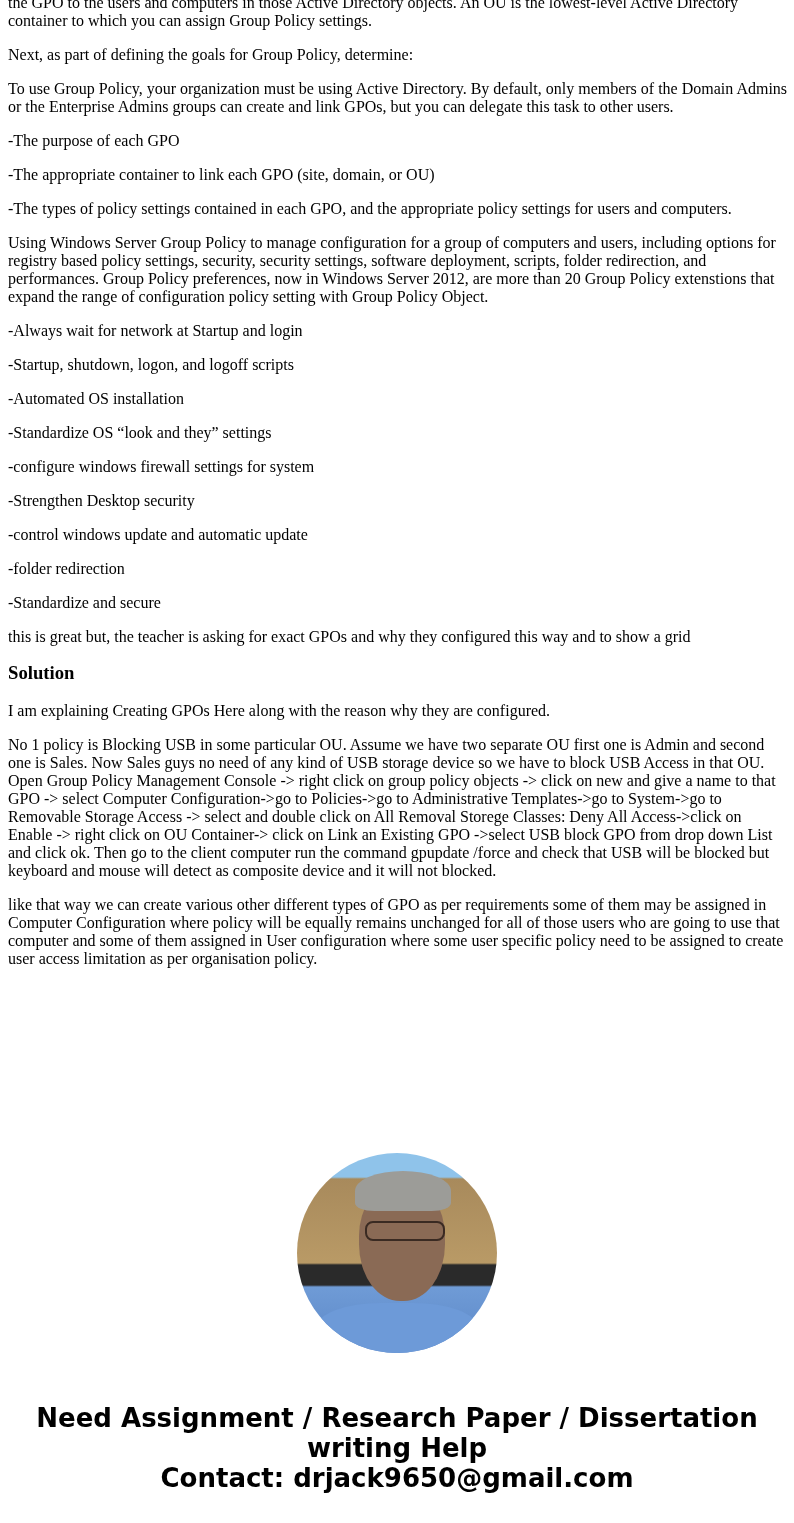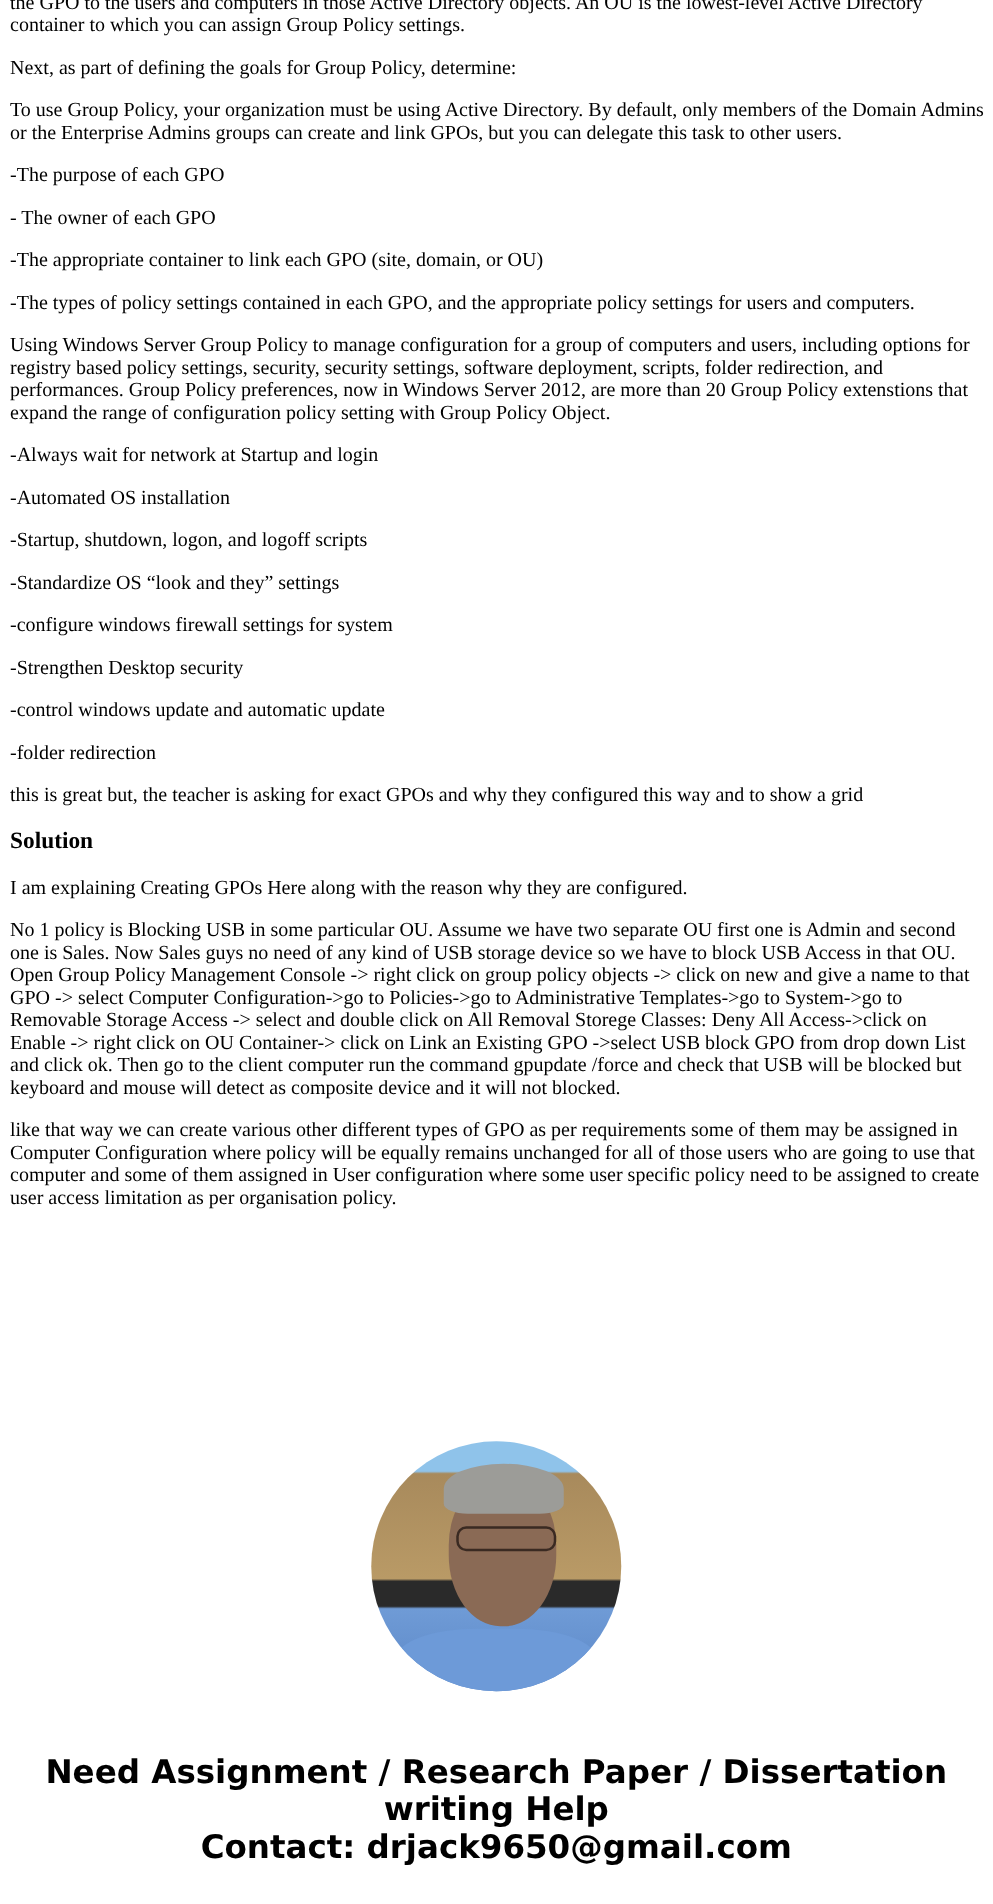--- a/index.html
+++ b/index.html
@@ -38,32 +38,32 @@
   }
 </style>
 </head>
 <body>
 
 <div class="content">
   <p>the GPO to the users and computers in those Active Directory objects. An OU is the lowest-level Active Directory container to which you can assign Group Policy settings.</p>
   <p>Next, as part of defining the goals for Group Policy, determine:</p>
   <p>To use Group Policy, your organization must be using Active Directory. By default, only members of the Domain Admins or the Enterprise Admins groups can create and link GPOs, but you can delegate this task to other users.</p>
   <p>-The purpose of each GPO</p>
-  <p>- The owner of each GPO</p>
   <p>-The appropriate container to link each GPO (site, domain, or OU)</p>
   <p>-The types of policy settings contained in each GPO, and the appropriate policy settings for users and computers.</p>
   <p>Using Windows Server Group Policy to manage configuration for a group of computers and users, including options for registry based policy settings, security, security settings, software deployment, scripts, folder redirection, and performances. Group Policy preferences, now in Windows Server 2012, are more than 20 Group Policy extenstions that expand the range of configuration policy setting with Group Policy Object.</p>
   <p>-Always wait for network at Startup and login</p>
+  <p>-Startup, shutdown, logon, and logoff scripts</p>
   <p>-Automated OS installation</p>
-  <p>-Startup, shutdown, logon, and logoff scripts</p>
   <p>-Standardize OS “look and they” settings</p>
   <p>-configure windows firewall settings for system</p>
   <p>-Strengthen Desktop security</p>
   <p>-control windows update and automatic update</p>
   <p>-folder redirection</p>
+  <p>-Standardize and secure</p>
   <p>this is great but, the teacher is asking for exact GPOs and why they configured this way and to show a grid</p>
   <h3>Solution</h3>
   <p>I am explaining Creating GPOs Here along with the reason why they are configured.</p>
   <p>No 1 policy is Blocking USB in some particular OU. Assume we have two separate OU first one is Admin and second one is Sales. Now Sales guys no need of any kind of USB storage device so we have to block USB Access in that OU. Open Group Policy Management Console -&gt; right click on group policy objects -&gt; click on new and give a name to that GPO -&gt; select Computer Configuration-&gt;go to Policies-&gt;go to Administrative Templates-&gt;go to System-&gt;go to Removable Storage Access -&gt; select and double click on All Removal Storege Classes: Deny All Access-&gt;click on Enable -&gt; right click on OU Container-&gt; click on Link an Existing GPO -&gt;select USB block GPO from drop down List and click ok. Then go to the client computer run the command gpupdate /force and check that USB will be blocked but keyboard and mouse will detect as composite device and it will not blocked.</p>
   <p>like that way we can create various other different types of GPO as per requirements some of them may be assigned in Computer Configuration where policy will be equally remains unchanged for all of those users who are going to use that computer and some of them assigned in User configuration where some user specific policy need to be assigned to create user access limitation as per organisation policy.</p>
 </div>
 
 <div class="avatar-wrap">
   <div class="avatar">
     <div class="shirt"></div>

